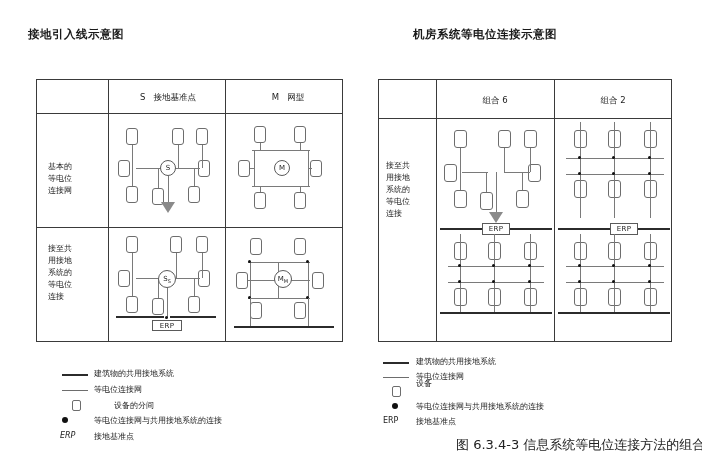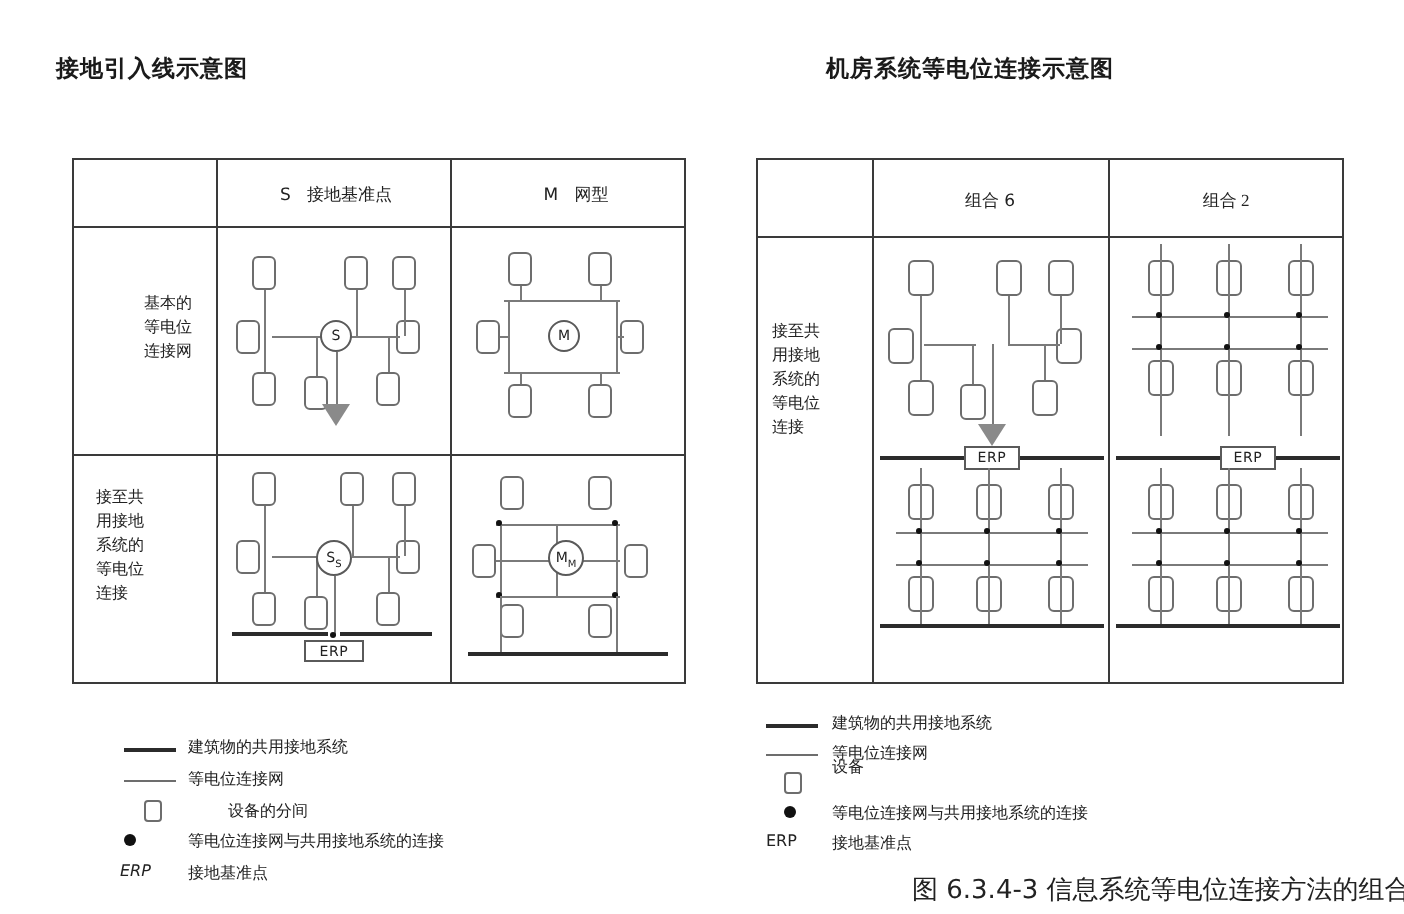--- a/index.html
+++ b/index.html
@@ -131,21 +131,21 @@
     <span>S</span>
     &nbsp;
     <span>接地基准点</span>
   </div>
   <div class="hdr" style="left:248px;top:92px;width:80px;">
     <span>M</span>
     &nbsp;
     <span>网型</span>
   </div>
 
-  <div class="rowlabel" style="left:48px;top:146px;white-space:pre-line;margin-left:24px;">基本的
+  <div class="rowlabel" style="left:48px;top:161px;white-space:pre-line;">基本的
 等电位
 连接网</div>
   <div class="rowlabel" style="left:48px;top:243px;white-space:pre-line;">接至共
 用接地
 系统的
 等电位
 连接</div>
 
   <div class="cell" style="left:112px;top:116px;width:110px;height:108px;">
     <div class="box" style="left:14px;top:12px;width:12px;height:17px;"></div>
@@ -271,21 +271,21 @@
 
 <div>
 
   <div class="grid" style="left:378px;top:79px;width:294px;height:263px;"></div>
   <div class="hline" style="left:378px;top:118px;width:294px;"></div>
   <div class="vline" style="left:436px;top:79px;height:263px;"></div>
   <div class="vline" style="left:554px;top:79px;height:263px;"></div>
   <div class="hline" style="left:378px;top:79px;width:58px;"></div>
 
   <div class="hdr" style="left:455px;top:95px;width:80px;">组合 6</div>
-  <div class="hdr" style="left:573px;top:95px;width:80px;font-family:Liberation Serif, serif;">组合 2</div>
+  <div class="hdr" style="left:573px;top:95px;width:80px;">组合 2</div>
 
   <div class="rowlabel" style="left:386px;top:160px;white-space:pre-line;">接至共
 用接地
 系统的
 等电位
 连接</div>
 
   <div class="cell" style="left:440px;top:122px;width:112px;height:216px;">
 
     <div class="box" style="left:14px;top:8px;width:13px;height:18px;"></div>

